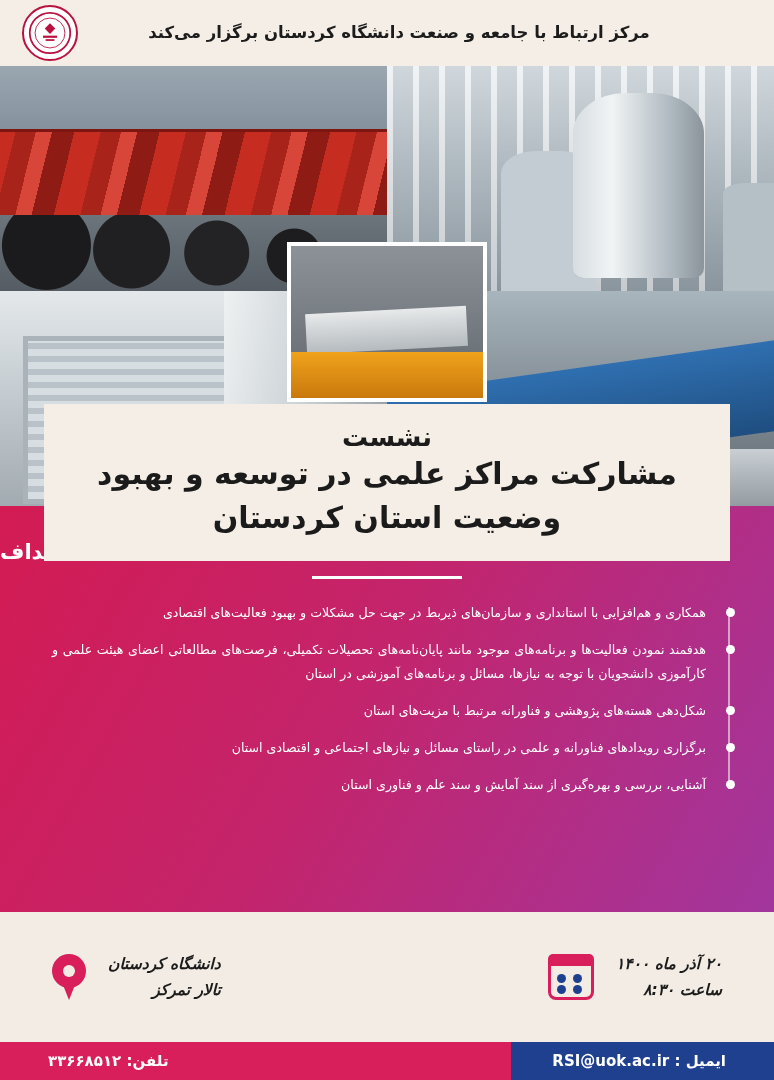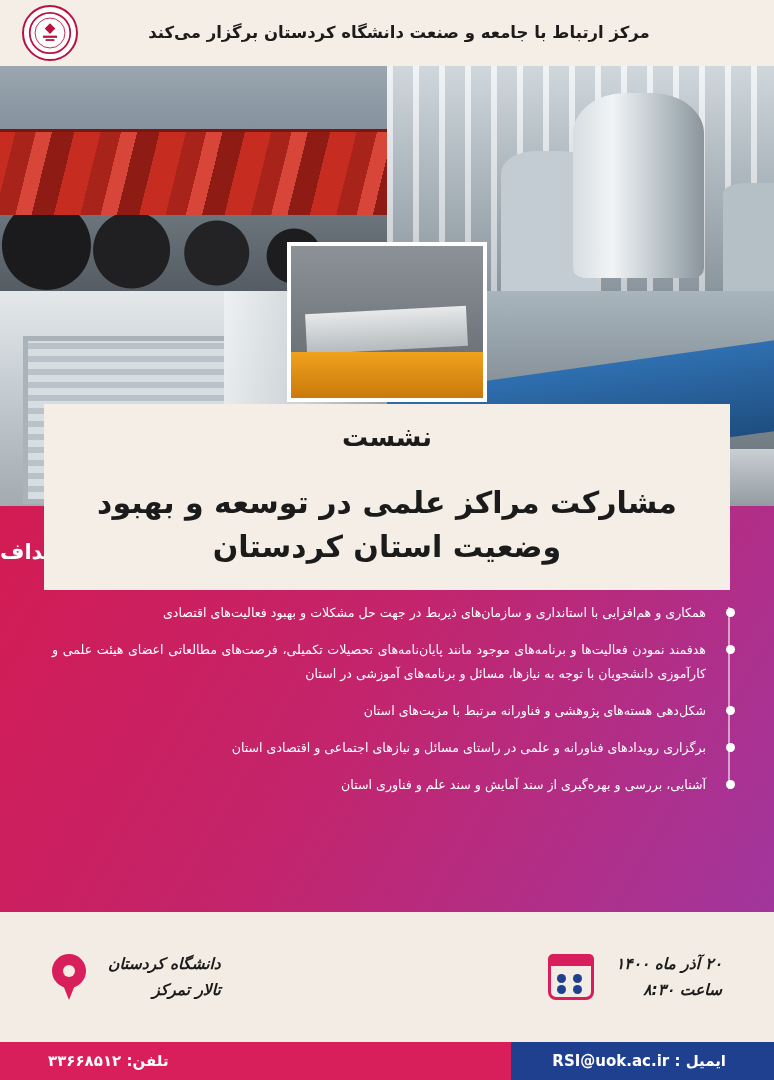--- a/index.html
+++ b/index.html
@@ -109,21 +109,21 @@
     content:""; position:absolute; left:0; bottom:0; width:100%; height:30%;
     background: linear-gradient(#f0a21c,#c9790c);
   }
 
   
   .title-card {
     position:absolute; left:44px; right:44px; top:404px;
     background:#f4eee6; padding:18px 26px 22px;
     text-align:center; z-index:5;
   }
-  .title-card .t1 { font-size:26px; font-weight:bold; color:#1b1b1b; margin-bottom:29px; }
+  .title-card .t1 { font-size:26px; font-weight:bold; color:#1b1b1b; margin-bottom:0; }
   .title-card .t2 { font-size:30px; font-weight:bold; color:#1b1b1b; line-height:1.45; }
 
   
   .goals {
     position:absolute; left:0; right:0; top:506px; height:406px;
     background: linear-gradient(120deg,#d31b53 0%,#c4246b 45%,#a2369d 100%);
     padding: 34px 0 0;
   }
   .goals-title { text-align:left; color:#ffffff; font-size:21px; font-weight:bold; }
   .goals-rule { width:150px; height:3px; background:#ffffff; margin:12px auto 22px; }

